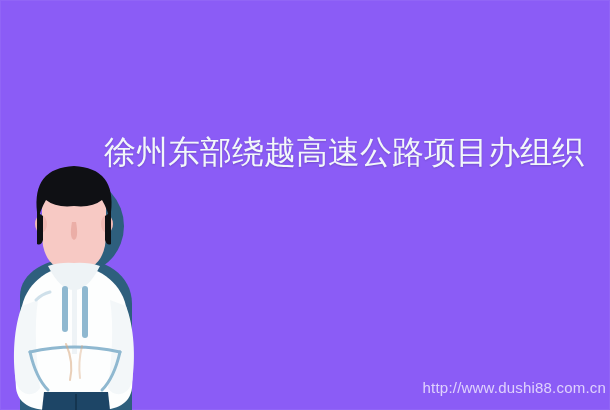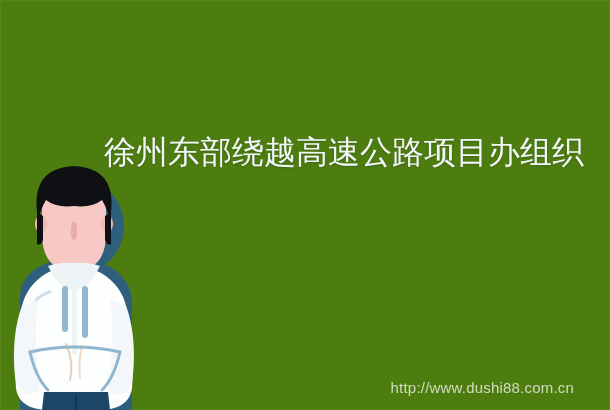--- a/index.html
+++ b/index.html
@@ -5,21 +5,21 @@
   html, body {
     margin: 0;
     padding: 0;
     background: #ffffff;
   }
   #canvas {
     position: relative;
     width: 610px;
     height: 410px;
     overflow: hidden;
-    background: #4d7c0f;
+    background: #8b5cf6;
     font-family: "Liberation Sans", "DejaVu Sans", sans-serif;
   }
 
   
   .edge-tint {
     position: absolute;
     inset: 0;
     box-shadow: inset 0 0 0 1px rgba(255,255,255,0.06);
     pointer-events: none;
   }
@@ -46,21 +46,21 @@
     letter-spacing: 0px;
     font-weight: 400;
     text-shadow: 0 1px 2px rgba(0,0,0,0.18);
     white-space: nowrap;
   }
   .title-line { display: block; }
 
   
   .watermark {
     position: absolute;
-    right: 36px;
+    right: 4px;
     bottom: 13px;
     color: rgba(255,255,255,0.72);
     font-size: 15px;
     line-height: 18px;
     letter-spacing: 0.2px;
     white-space: nowrap;
   }
 </style>
 </head>
 <body>

